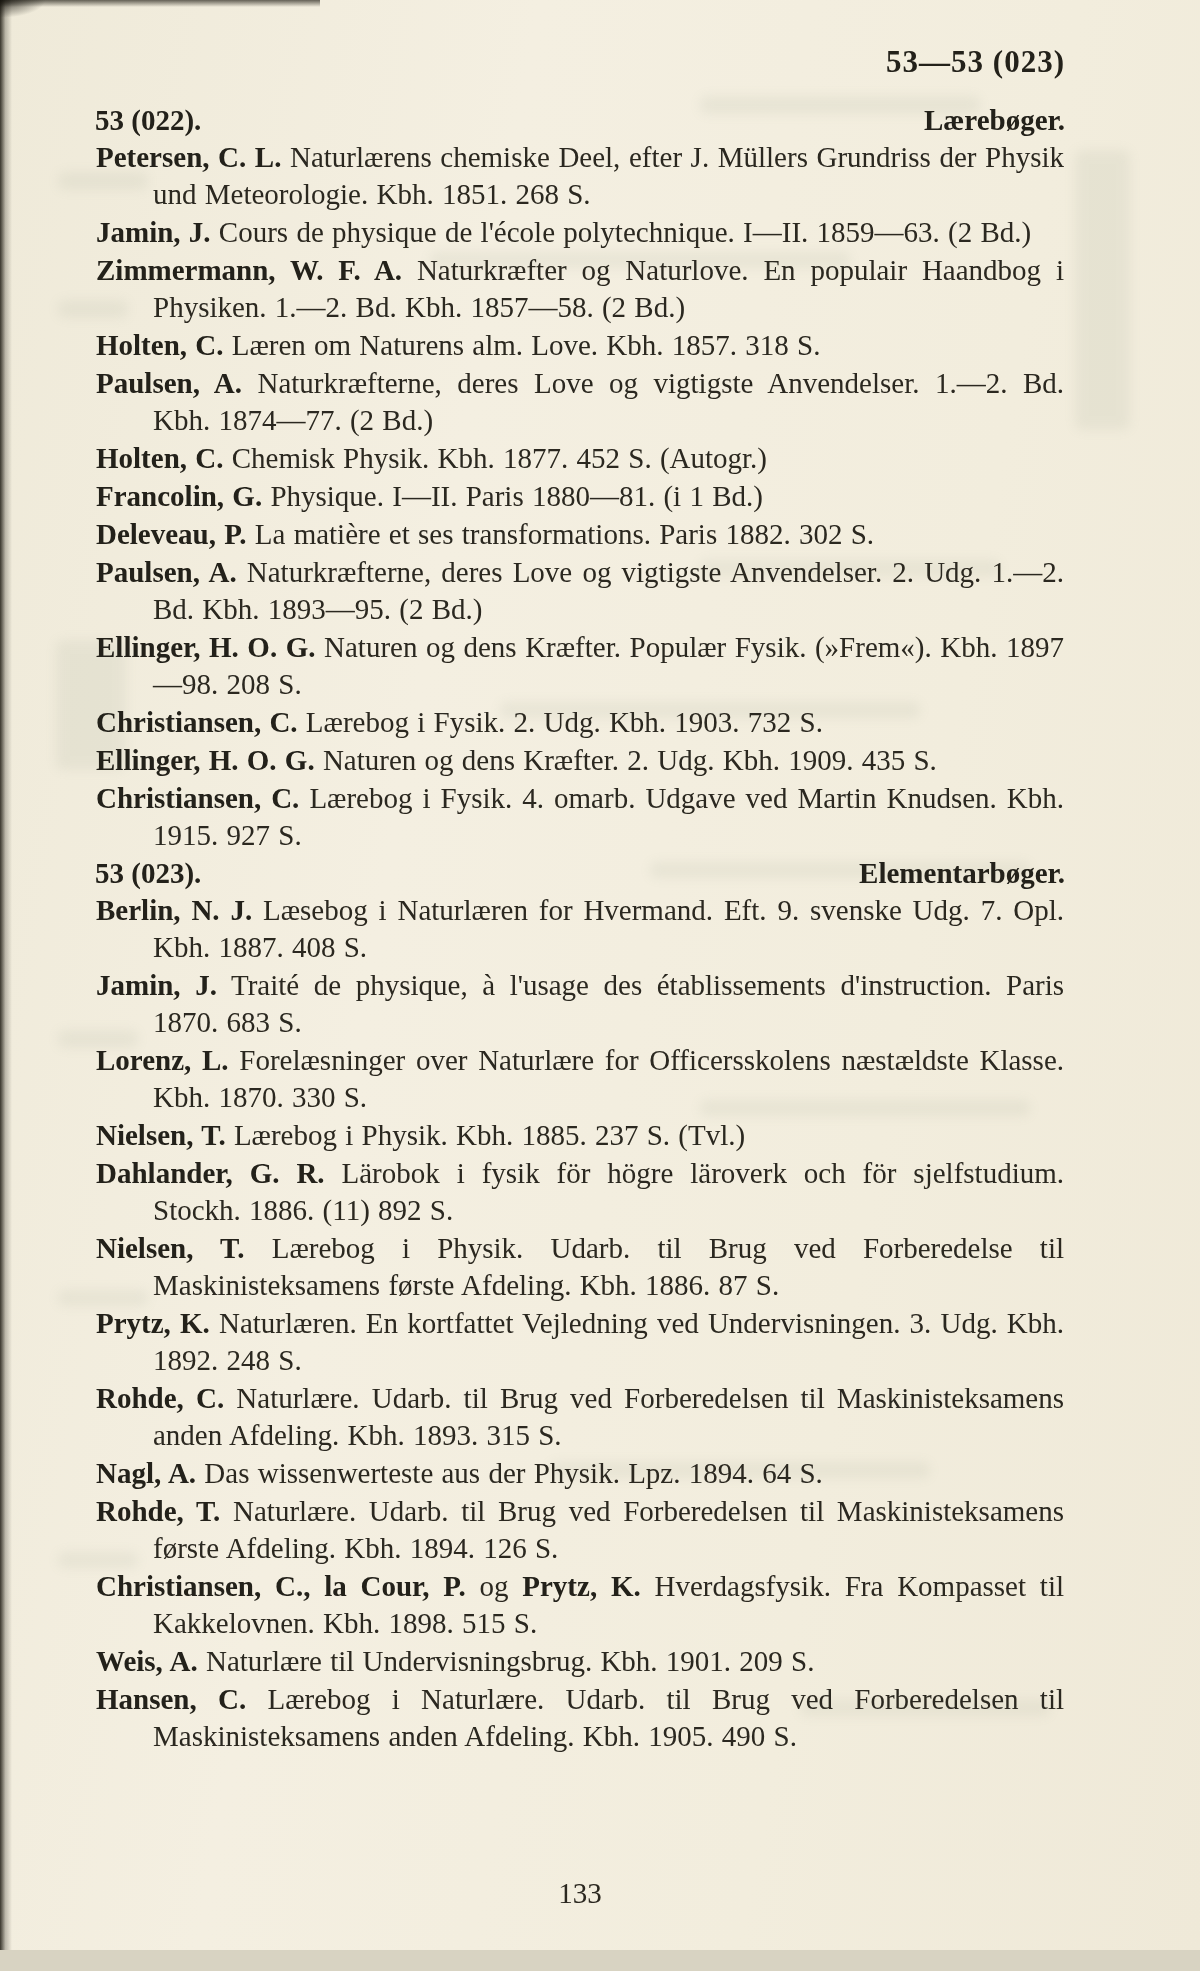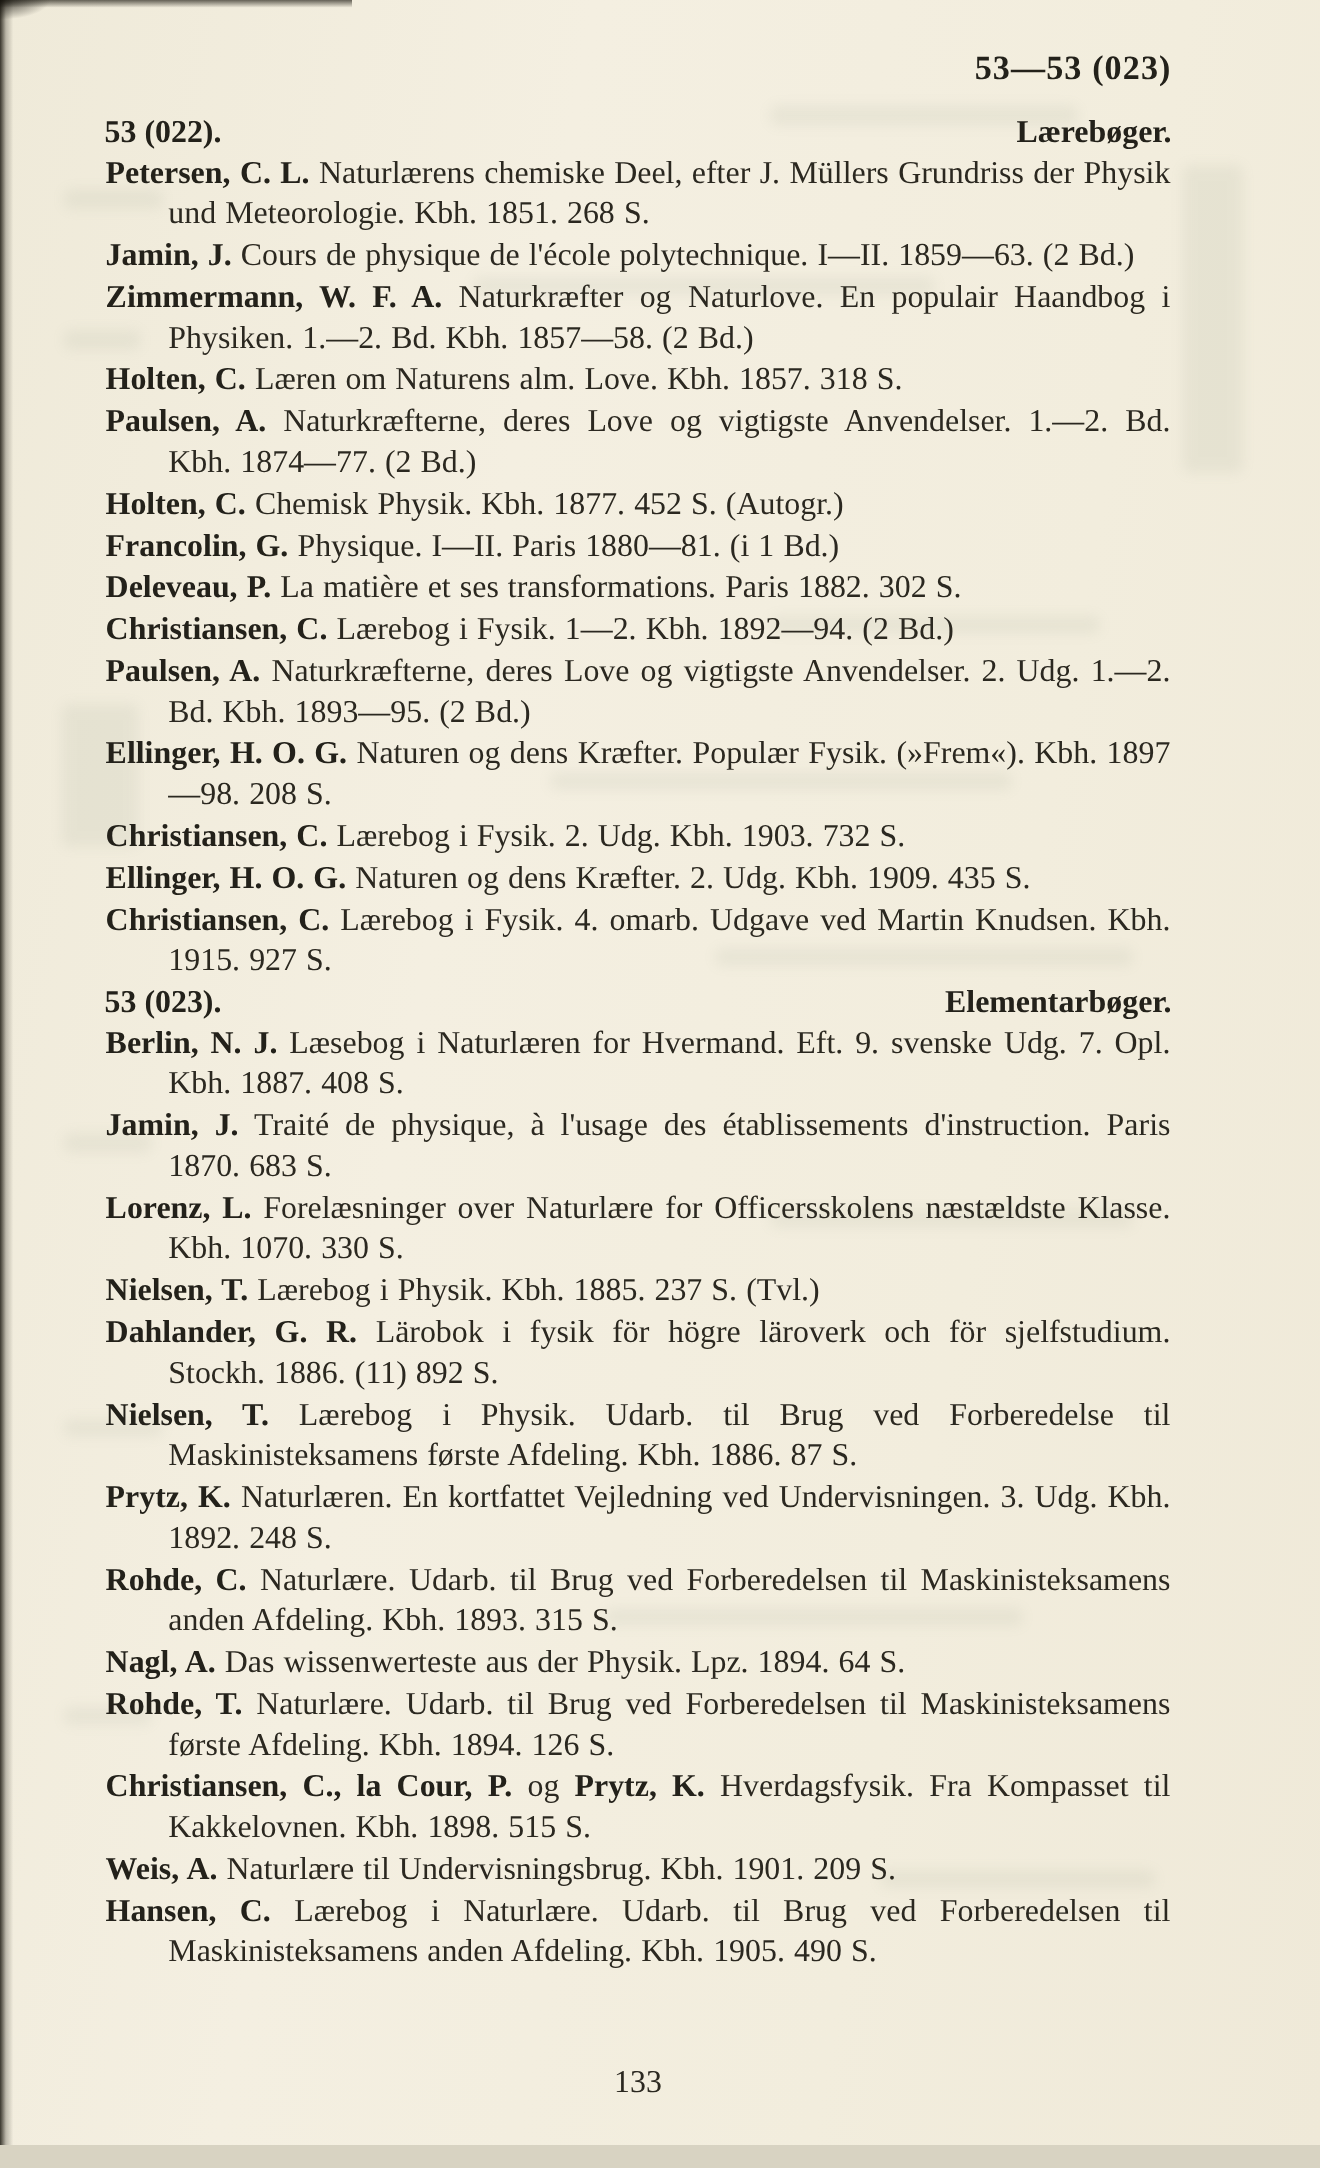--- a/index.html
+++ b/index.html
@@ -98,33 +98,32 @@
         <span class="sec-title">Lærebøger.</span>
       </div>
       <p class="entry"><span class="author">Petersen, C. L.</span><span class="plain"> Naturlærens chemiske Deel, efter J. Müllers Grundriss der Physik und Meteorologie. Kbh. 1851. 268 S.</span></p>
       <p class="entry"><span class="author">Jamin, J.</span><span class="plain"> Cours de physique de l'école polytechnique. I—II. 1859—63. (2 Bd.)</span></p>
       <p class="entry"><span class="author">Zimmermann, W. F. A.</span><span class="plain"> Naturkræfter og Naturlove. En populair Haandbog i Physiken. 1.—2. Bd. Kbh. 1857—58. (2 Bd.)</span></p>
       <p class="entry"><span class="author">Holten, C.</span><span class="plain"> Læren om Naturens alm. Love. Kbh. 1857. 318 S.</span></p>
       <p class="entry"><span class="author">Paulsen, A.</span><span class="plain"> Naturkræfterne, deres Love og vigtigste Anvendelser. 1.—2. Bd. Kbh. 1874—77. (2 Bd.)</span></p>
       <p class="entry"><span class="author">Holten, C.</span><span class="plain"> Chemisk Physik. Kbh. 1877. 452 S. (Autogr.)</span></p>
       <p class="entry"><span class="author">Francolin, G.</span><span class="plain"> Physique. I—II. Paris 1880—81. (i 1 Bd.)</span></p>
       <p class="entry"><span class="author">Deleveau, P.</span><span class="plain"> La matière et ses transformations. Paris 1882. 302 S.</span></p>
-      <p class="entry"><span class="author">Christiansen, C.</span><span class="plain"> Lærebog i Fysik. 1—2. Kbh. 1892—94. (2 Bd.)</span></p>
       <p class="entry"><span class="author">Paulsen, A.</span><span class="plain"> Naturkræfterne, deres Love og vigtigste Anvendelser. 2. Udg. 1.—2. Bd. Kbh. 1893—95. (2 Bd.)</span></p>
       <p class="entry"><span class="author">Ellinger, H. O. G.</span><span class="plain"> Naturen og dens Kræfter. Populær Fysik. (»Frem«). Kbh. 1897—98. 208 S.</span></p>
       <p class="entry"><span class="author">Christiansen, C.</span><span class="plain"> Lærebog i Fysik. 2. Udg. Kbh. 1903. 732 S.</span></p>
       <p class="entry"><span class="author">Ellinger, H. O. G.</span><span class="plain"> Naturen og dens Kræfter. 2. Udg. Kbh. 1909. 435 S.</span></p>
       <p class="entry"><span class="author">Christiansen, C.</span><span class="plain"> Lærebog i Fysik. 4. omarb. Udgave ved Martin Knudsen. Kbh. 1915. 927 S.</span></p>
       <div class="section-head">
         <span class="sec-code">53 (023).</span>
         <span class="sec-title">Elementarbøger.</span>
       </div>
       <p class="entry"><span class="author">Berlin, N. J.</span><span class="plain"> Læsebog i Naturlæren for Hvermand. Eft. 9. svenske Udg. 7. Opl. Kbh. 1887. 408 S.</span></p>
       <p class="entry"><span class="author">Jamin, J.</span><span class="plain"> Traité de physique, à l'usage des établissements d'instruction. Paris 1870. 683 S.</span></p>
-      <p class="entry"><span class="author">Lorenz, L.</span><span class="plain"> Forelæsninger over Naturlære for Officersskolens næstældste Klasse. Kbh. 1070. 330 S.</span></p>
+      <p class="entry"><span class="author">Lorenz, L.</span><span class="plain"> Forelæsninger over Naturlære for Officersskolens næstældste Klasse. Kbh. 1870. 330 S.</span></p>
       <p class="entry"><span class="author">Nielsen, T.</span><span class="plain"> Lærebog i Physik. Kbh. 1885. 237 S. (Tvl.)</span></p>
       <p class="entry"><span class="author">Dahlander, G. R.</span><span class="plain"> Lärobok i fysik för högre läroverk och för sjelfstudium. Stockh. 1886. (11) 892 S.</span></p>
       <p class="entry"><span class="author">Nielsen, T.</span><span class="plain"> Lærebog i Physik. Udarb. til Brug ved Forberedelse til Maskinisteksamens første Afdeling. Kbh. 1886. 87 S.</span></p>
       <p class="entry"><span class="author">Prytz, K.</span><span class="plain"> Naturlæren. En kortfattet Vejledning ved Undervisningen. 3. Udg. Kbh. 1892. 248 S.</span></p>
       <p class="entry"><span class="author">Rohde, C.</span><span class="plain"> Naturlære. Udarb. til Brug ved Forberedelsen til Maskinisteksamens anden Afdeling. Kbh. 1893. 315 S.</span></p>
       <p class="entry"><span class="author">Nagl, A.</span><span class="plain"> Das wissenwerteste aus der Physik. Lpz. 1894. 64 S.</span></p>
       <p class="entry"><span class="author">Rohde, T.</span><span class="plain"> Naturlære. Udarb. til Brug ved Forberedelsen til Maskinisteksamens første Afdeling. Kbh. 1894. 126 S.</span></p>
       <p class="entry"><span class="author">Christiansen, C., la Cour, P.</span><span class="plain"> og </span><span class="author">Prytz, K.</span><span class="plain"> Hverdagsfysik. Fra Kompasset til Kakkelovnen. Kbh. 1898. 515 S.</span></p>
       <p class="entry"><span class="author">Weis, A.</span><span class="plain"> Naturlære til Undervisningsbrug. Kbh. 1901. 209 S.</span></p>
       <p class="entry"><span class="author">Hansen, C.</span><span class="plain"> Lærebog i Naturlære. Udarb. til Brug ved Forberedelsen til Maskinisteksamens anden Afdeling. Kbh. 1905. 490 S.</span></p>

